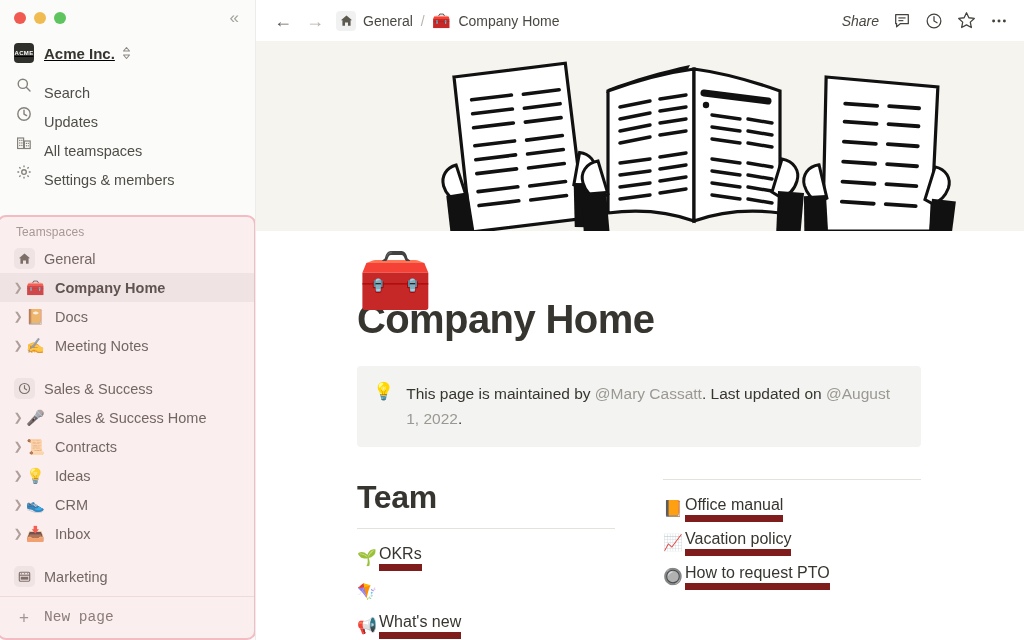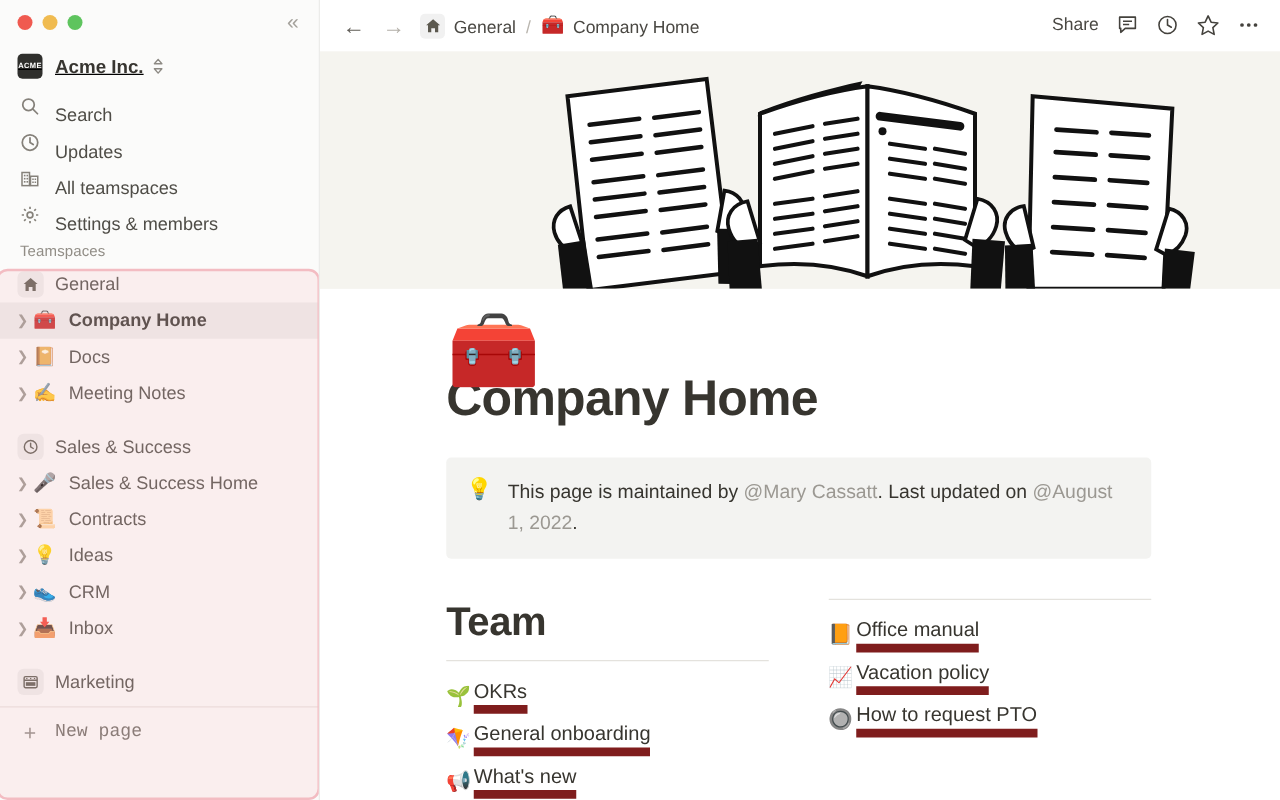--- a/index.html
+++ b/index.html
@@ -120,21 +120,21 @@
     top: 215px;
     width: 259px;
     height: 425px;
     border: 2px solid #f3bcc2;
     border-radius: 9px;
     background: rgba(245, 190, 195, 0.22);
     pointer-events: none;
     z-index: 5;
   }
 
-  .ts-section { position: relative; }
+  .ts-section { position: relative; margin-top: 31px; }
   .ts-header {
     font-size: 12px;
     color: #918d86;
     padding: 8px 14px 5px 16px;
     letter-spacing: .1px;
   }
 
   .ts-row {
     display: flex;
     align-items: center;
@@ -251,22 +251,23 @@
   }
   .crumb-sep {
     font-size: 14px;
     color: #b9b5ae;
     margin: 0 8px;
   }
   .crumb-emoji { font-size: 15px; line-height: 15px; }
   .tb-right {
     margin-left: auto;
     display: flex;
-    align-items: flex-start;
+    align-items: center;
     gap: 14px;
+    font-style: italic;
   }
   .tb-share {
     font-size: 14px;
     color: #4a4843;
     cursor: pointer;
   }
   .tb-ico {
     color: #44423d;
     cursor: pointer;
     display: flex;
@@ -708,21 +709,20 @@
 
         <div class="col">
           <div class="col-h">Team</div>
           <div class="col-rule"></div>
           <div class="link-row">
             <span class="link-emoji">🌱</span>
             <span class="link-text">OKRs</span>
           </div>
           <div class="link-row">
             <span class="link-emoji">🪁</span>
-            <span class="link-text">General onboarding</span>
           </div>
           <div class="link-row">
             <span class="link-emoji">📢</span>
             <span class="link-text">What's new</span>
           </div>
         </div>
 
         <div class="col">
           <div class="col-rule"></div>
           <div class="link-row">

